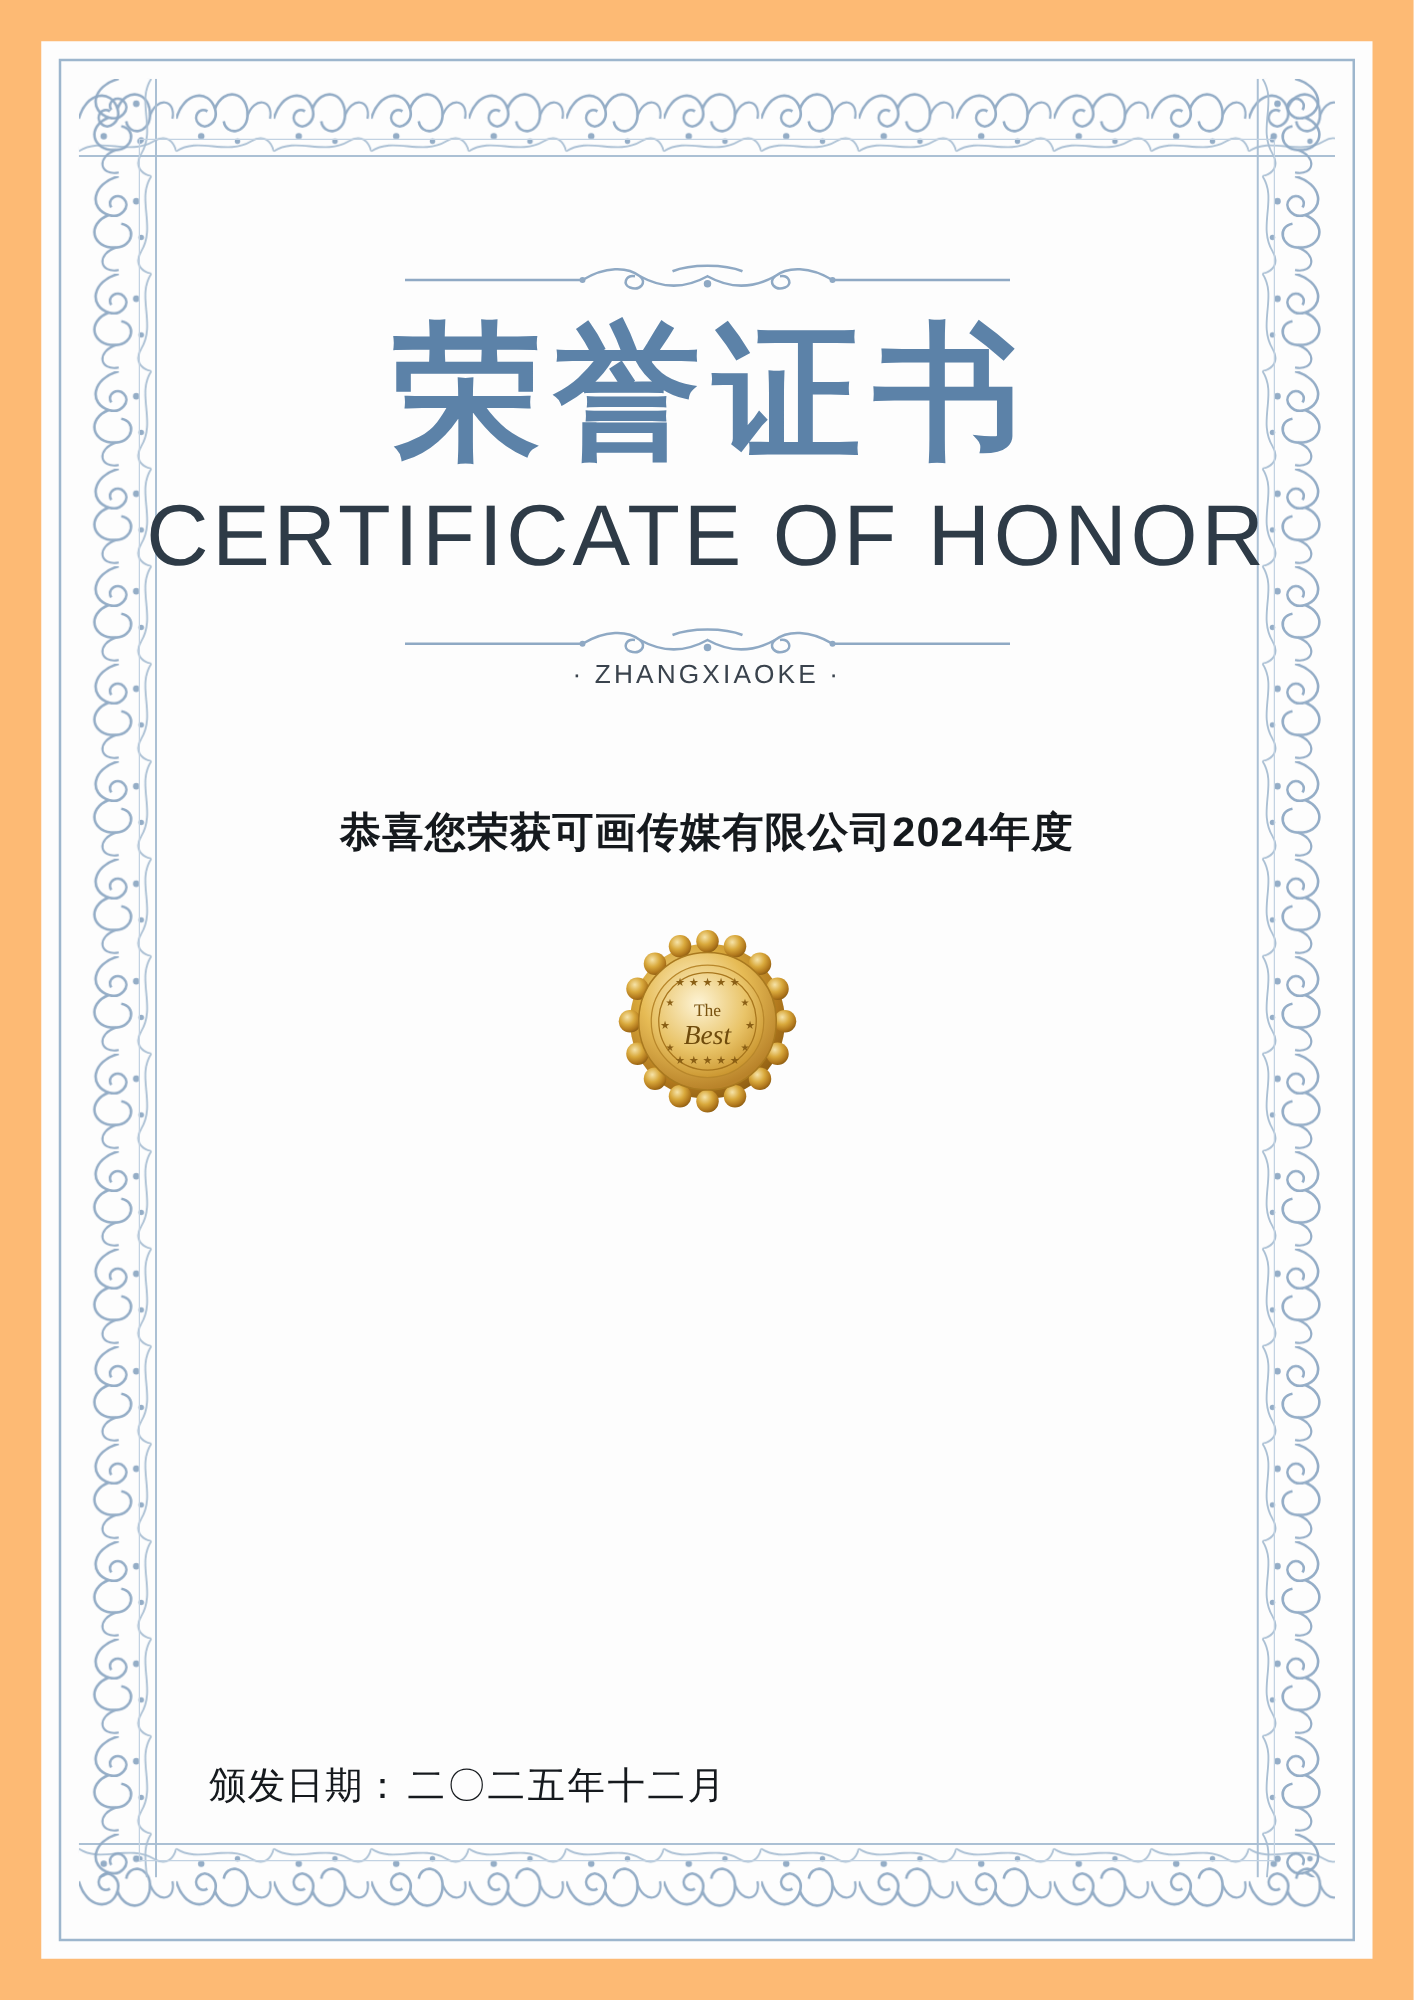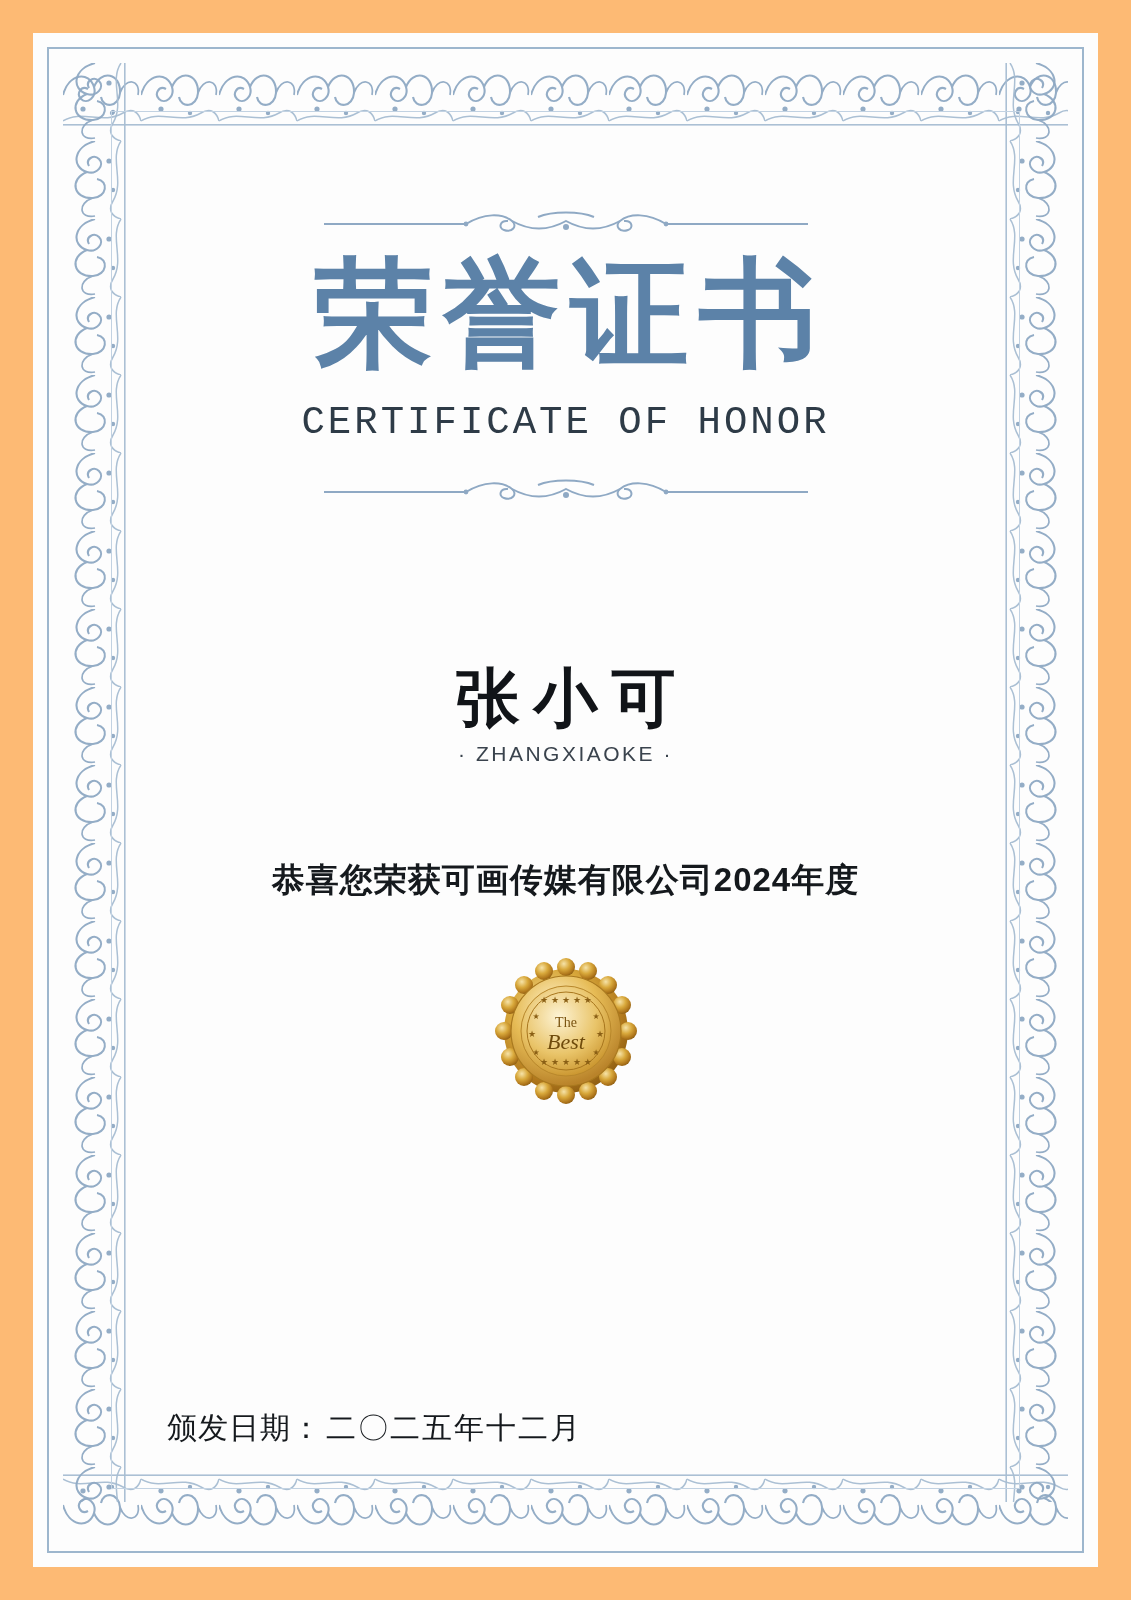--- a/index.html
+++ b/index.html
@@ -97,25 +97,25 @@
     font-family: "Liberation Serif", serif;
     font-weight: bold;
     font-size: 118px;
     letter-spacing: 10px;
     color: #5c82a8;
     line-height: 1.05;
     margin: 16px 0 0 0;
     text-indent: 10px;
   }
   .title-en {
-    font-family: Liberation Mono, monospace;
-    font-size: 39px;
+    font-family: Liberation Sans, sans-serif;
+    font-size: 69px;
     letter-spacing: 3px;
     color: #2e3b47;
-    margin: 24px 0 0 0;
+    margin: 12px 0 0 0;
     white-space: nowrap;
   }
 
   .recipient {
     font-family: "Liberation Sans", sans-serif;
     font-weight: bold;
     font-size: 64px;
     letter-spacing: 14px;
     color: #111418;
     margin-top: 150px;
@@ -276,21 +276,20 @@
             <path d="M350 13 C 332 2, 314 2, 304 10 C 298 15, 304 22, 312 19 C 318 17, 316 9, 308 10"></path>
             <path d="M196 10 C 214 20, 232 20, 250 10 C 268 20, 286 20, 304 10"></path>
             <path d="M222 6 C 236 0, 264 0, 278 6"></path>
           </g>
           <circle cx="250" cy="16" r="3" fill="#8fa9c4"></circle>
           <circle cx="150" cy="13" r="2.4" fill="#8fa9c4"></circle>
           <circle cx="350" cy="13" r="2.4" fill="#8fa9c4"></circle>
         </svg>
       </div>
 
-      <div class="recipient">张小可</div>
       <div class="recipient-pinyin">· ZHANGXIAOKE ·</div>
 
       <div class="congrats">恭喜您荣获可画传媒有限公司2024年度</div>
 
 
 
       <div class="seal-wrap">
         <svg width="148" height="148" viewBox="0 0 148 148" xmlns="http://www.w3.org/2000/svg">
           <defs>
             <radialGradient id="goldOuter" cx="38%" cy="32%" r="72%">

